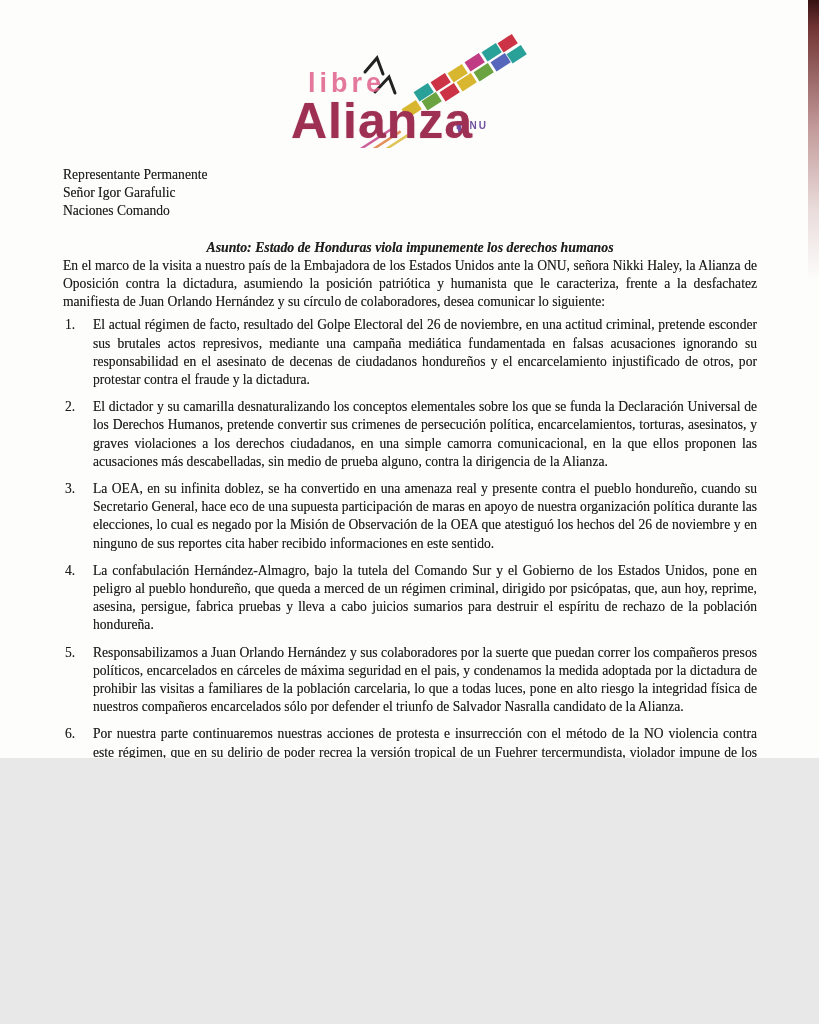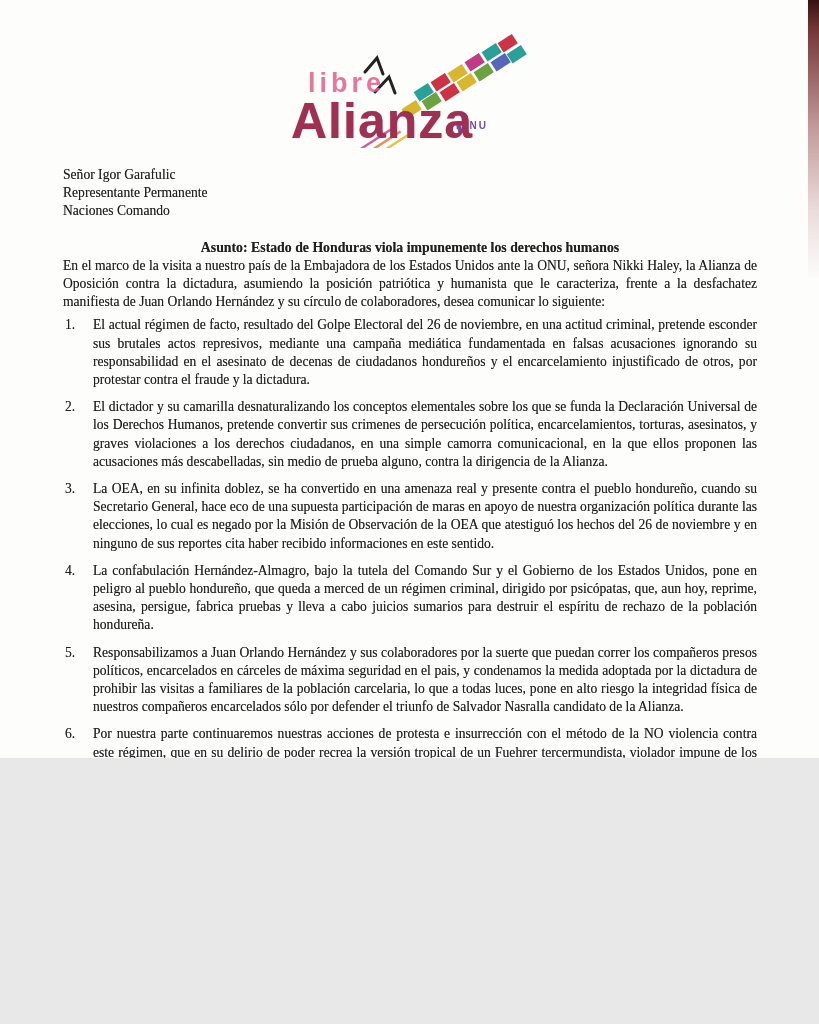--- a/index.html
+++ b/index.html
@@ -36,21 +36,21 @@
     text-shadow:0 0 1px rgba(158,49,83,.6);
   }
   
   .content {
     position:absolute; left:63px; top:148px; width:694px;
     font-size:13.6px; line-height:18.2px; color:#1f1f1f;
     text-shadow:0 0 .5px rgba(31,31,31,.55);
   }
   .block-place { margin-top:6px; }
   .block-recipient { margin-top:18px; }
-  .subject { margin-top:18px; text-align:center; font-weight:bold; font-size:13.8px; }
+  .subject { margin-top:18px; text-align:center; font-weight:bold; font-size:13.8px;font-style:italic; }
   .intro { margin-top:0; text-align:justify; }
   .items { margin-top:5px; }
   .item { position:relative; padding-left:30px; margin-bottom:9px; text-align:justify; }
   .item .num { position:absolute; left:2px; top:0; }
   
   .sig-area { position:absolute; left:0; top:0; width:819px; height:1024px; pointer-events:none; }
   .sig-text {
     position:absolute; left:240px; top:934px; width:300px;
     text-align:center; font-size:14.6px; line-height:20px; color:#1d1d1d;
     text-shadow:0 0 .5px rgba(31,31,31,.5);
@@ -105,22 +105,22 @@
     </svg>
     <span class="logo-libre" style="color: rgb(224, 96, 140);">libre</span>
     <span class="logo-pinu" style="color: rgb(111, 79, 160);">PINU</span>
     <span class="logo-alianza" style="color: rgb(158, 49, 83);">Alianza</span>
   </div>
 
   <div class="content">
 
 
     <div class="block-recipient">
+      <div>Representante Permanente</div>
       <div>Señor Igor Garafulic</div>
-      <div>Representante Permanente</div>
       <div>Naciones Comando</div>
     </div>
 
     <div class="subject">Asunto: Estado de Honduras viola impunemente los derechos humanos</div>
 
     <div class="intro">En el marco de la visita a nuestro país de la Embajadora de los Estados Unidos ante la ONU, señora Nikki Haley, la Alianza de Oposición contra la dictadura, asumiendo la posición patriótica y humanista que le caracteriza, frente a la desfachatez manifiesta de Juan Orlando Hernández y su círculo de colaboradores, desea comunicar lo siguiente:</div>
 
     <div class="items">
       <div class="item">
         <span class="num">1.</span>

